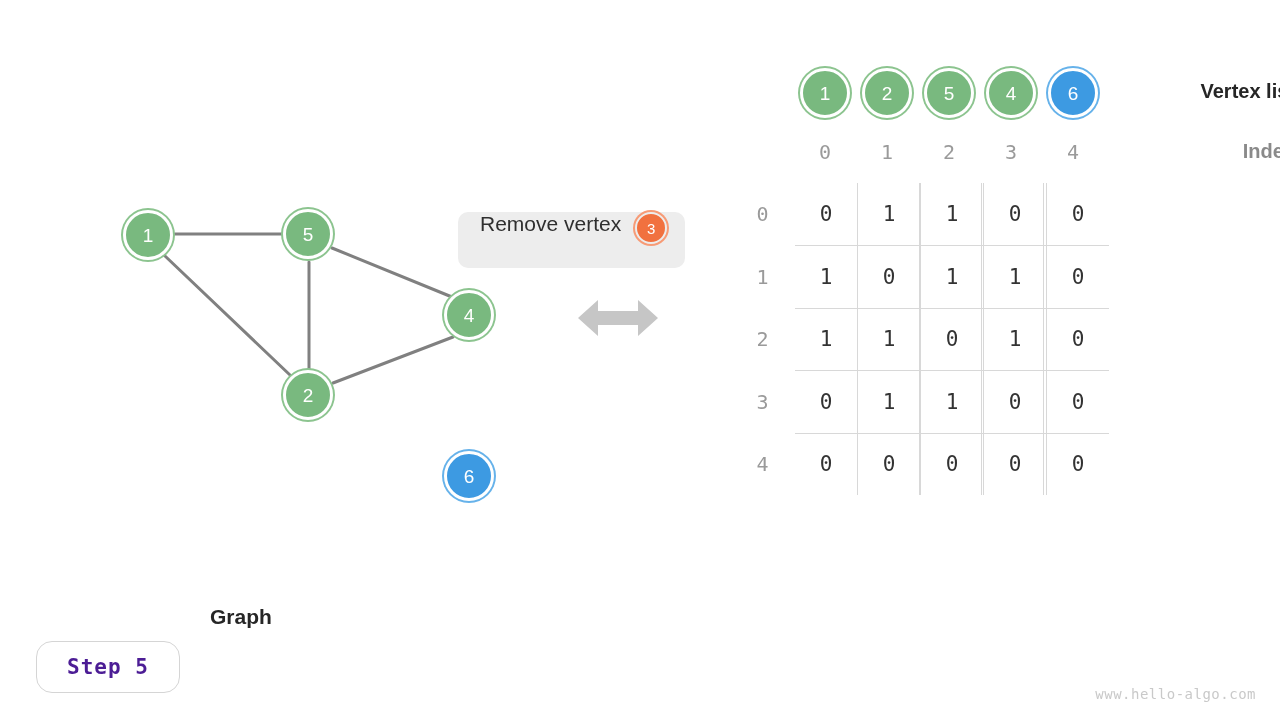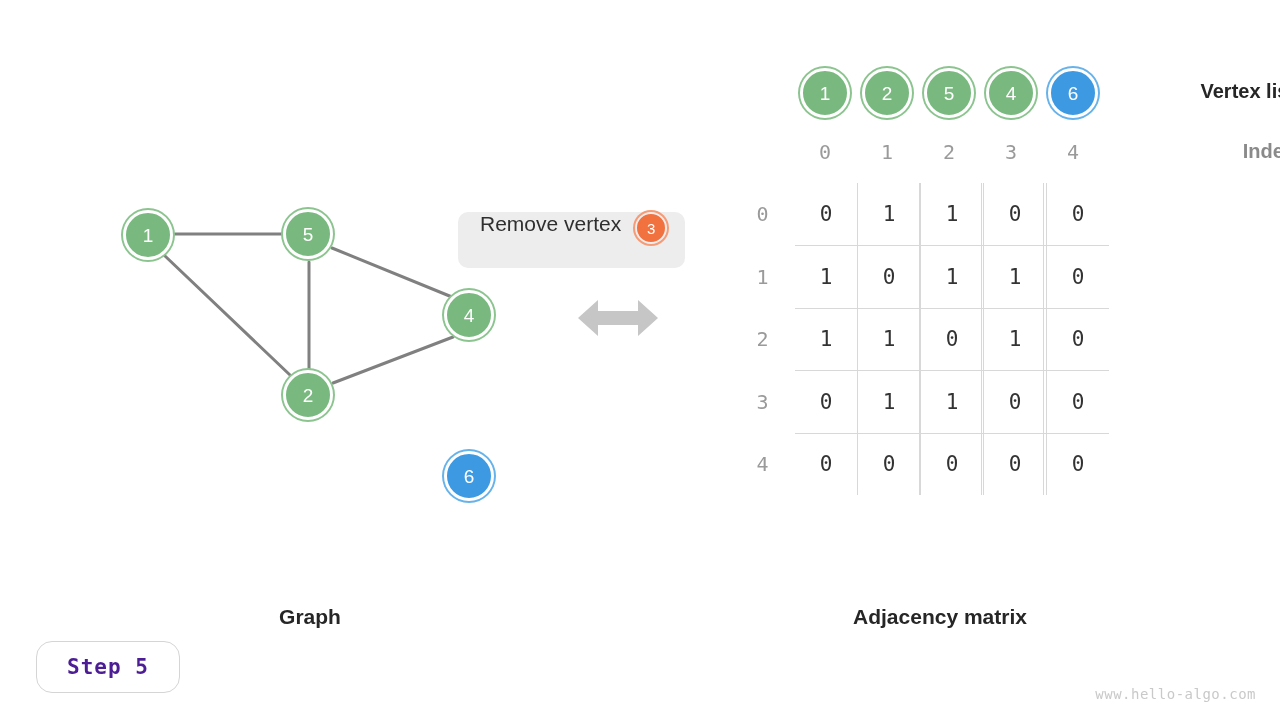--- a/index.html
+++ b/index.html
@@ -201,21 +201,20 @@
     top: 0;
     pointer-events: none;
   }
 
   
   .caption {
     position: absolute;
     font-size: 21px;
     font-weight: bold;
     color: #262626;
-    text-align: center;
   }
   #graph-caption {
     left: 210px;
     top: 605px;
     width: 200px;
   }
   #matrix-caption {
     left: 790px;
     top: 605px;
     width: 300px;
@@ -353,19 +352,18 @@
             <div class="mcell">0</div>
             <div class="mcell">0</div>
             <div class="mcell">0</div>
             <div class="mcell">0</div>
           </div>
         </div>
     </div>
   </div>
 
   <div id="graph-caption" class="caption">Graph</div>
-  <div id="matrix-caption" class="caption">Adjacency matrix</div>
 
   <div id="step-box">Step 5</div>
 
   <div id="watermark">www.hello-algo.com</div>
 
 </div>
 
 </body></html>

